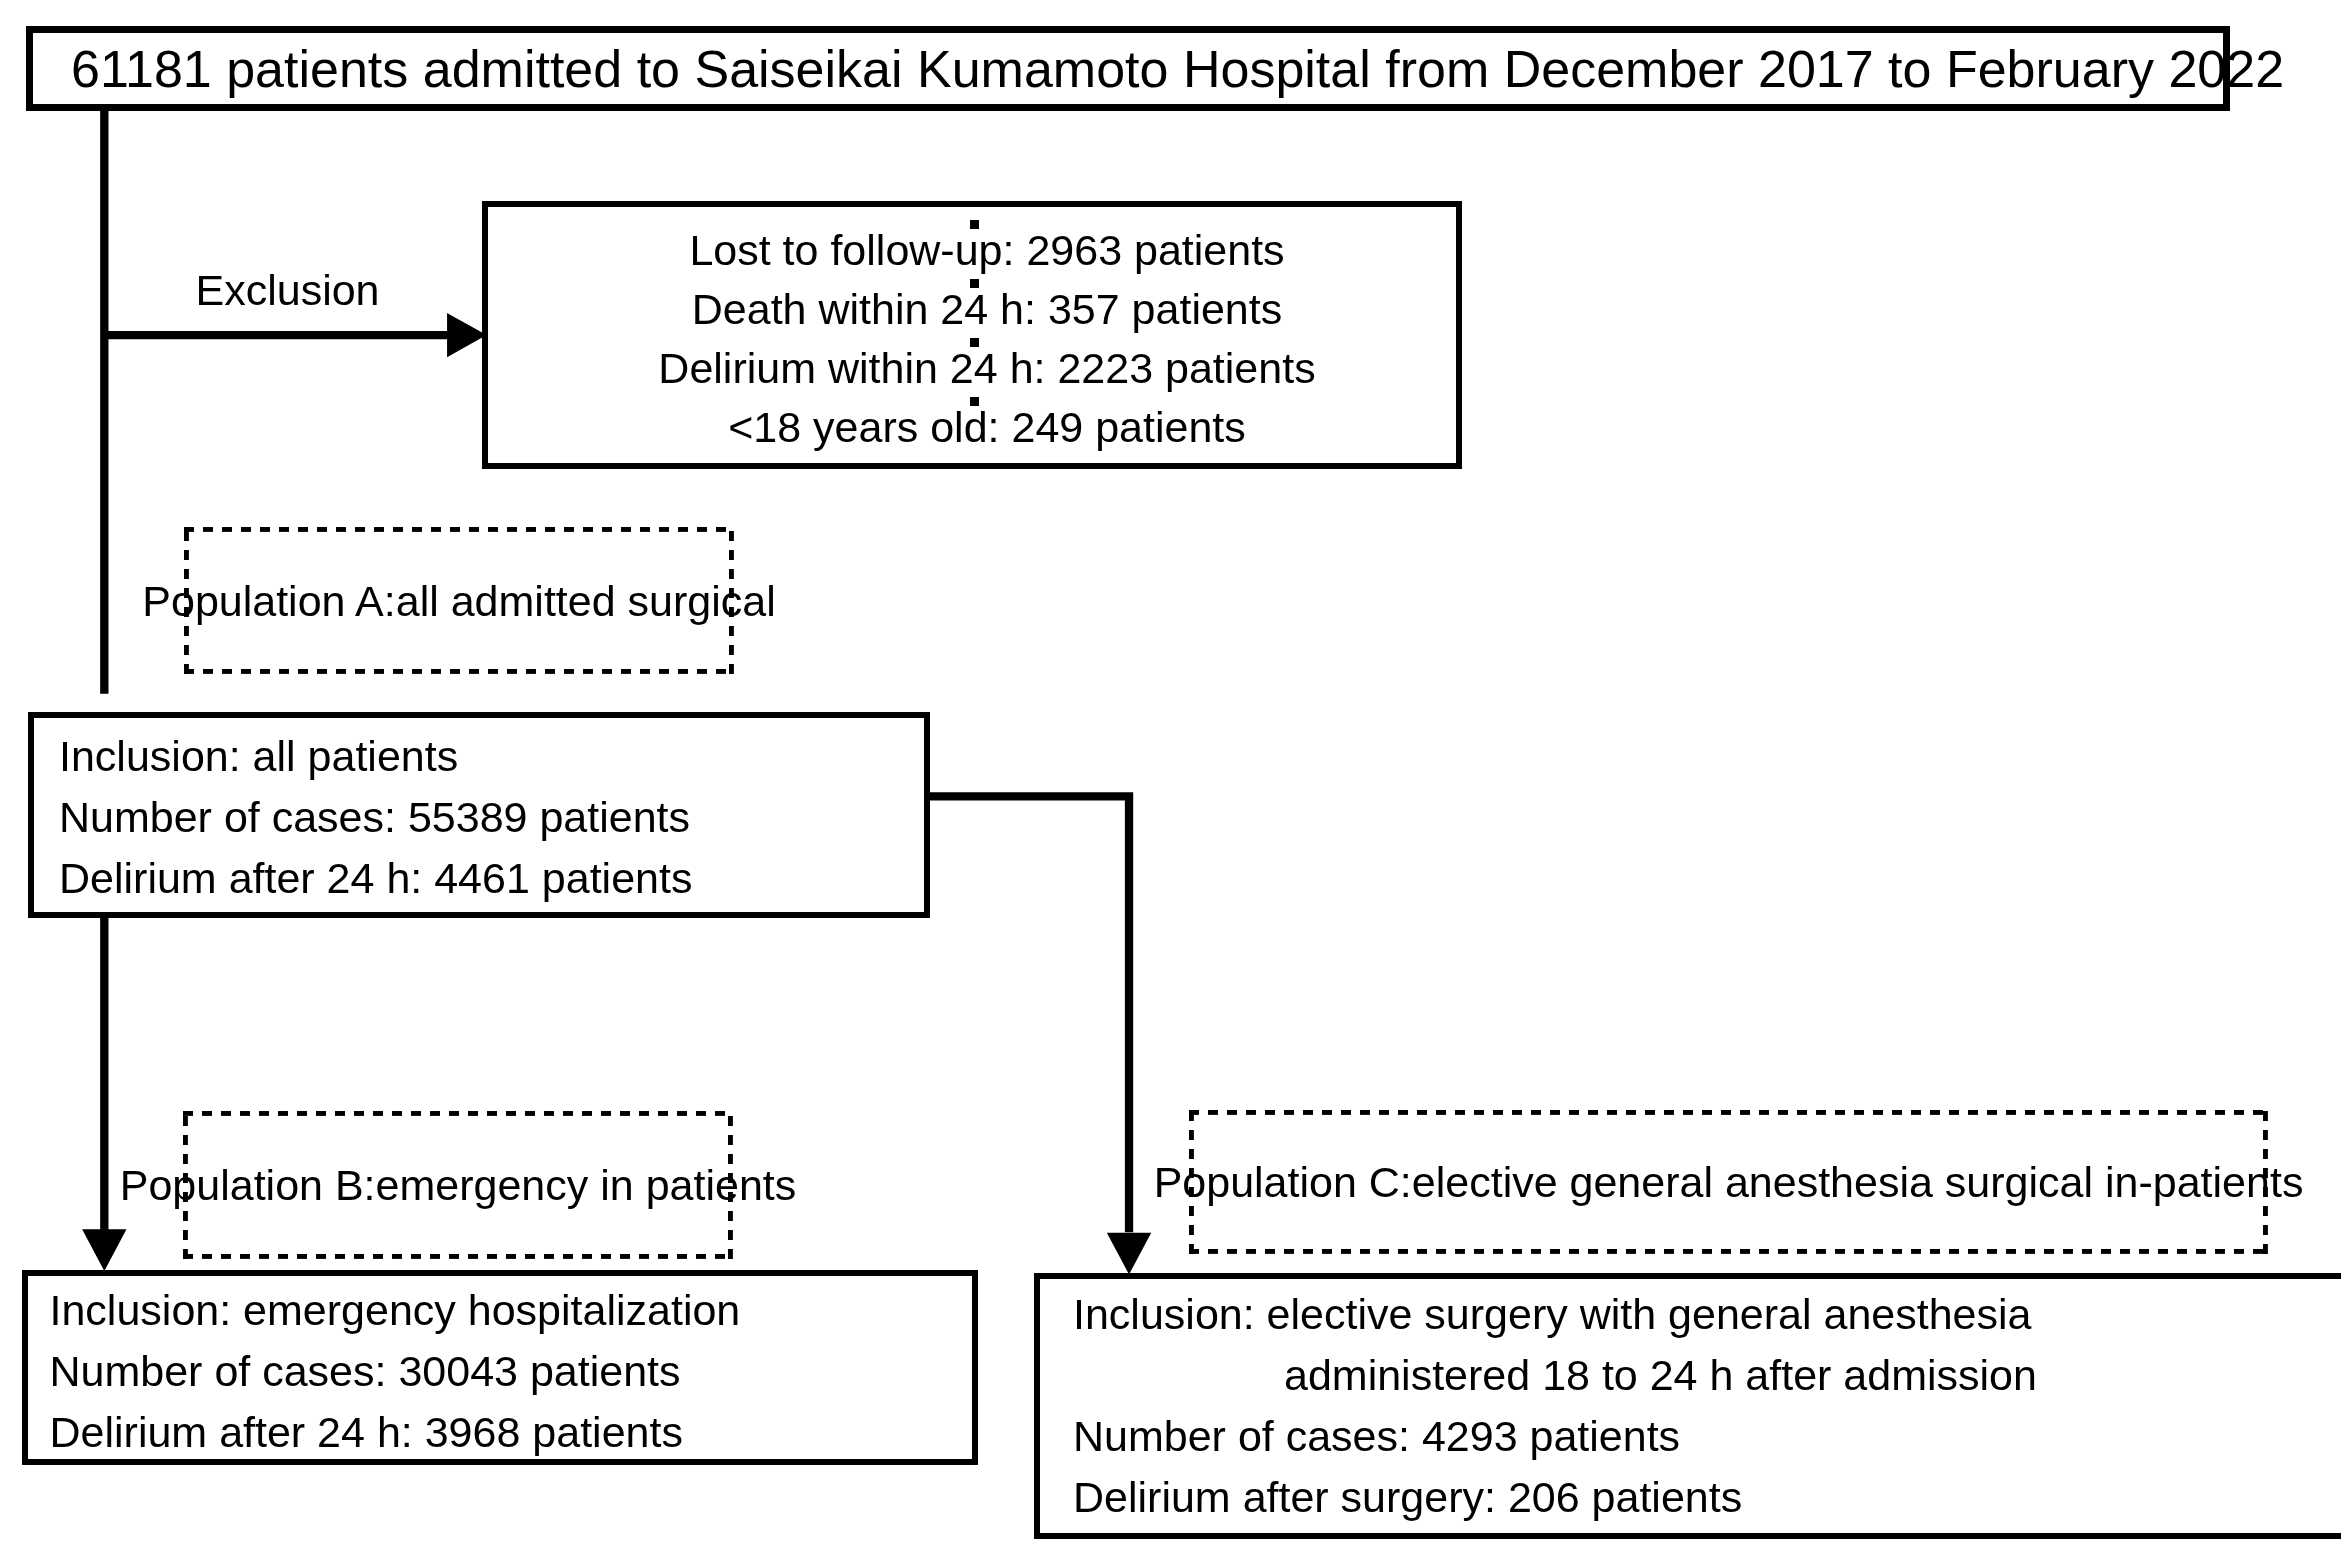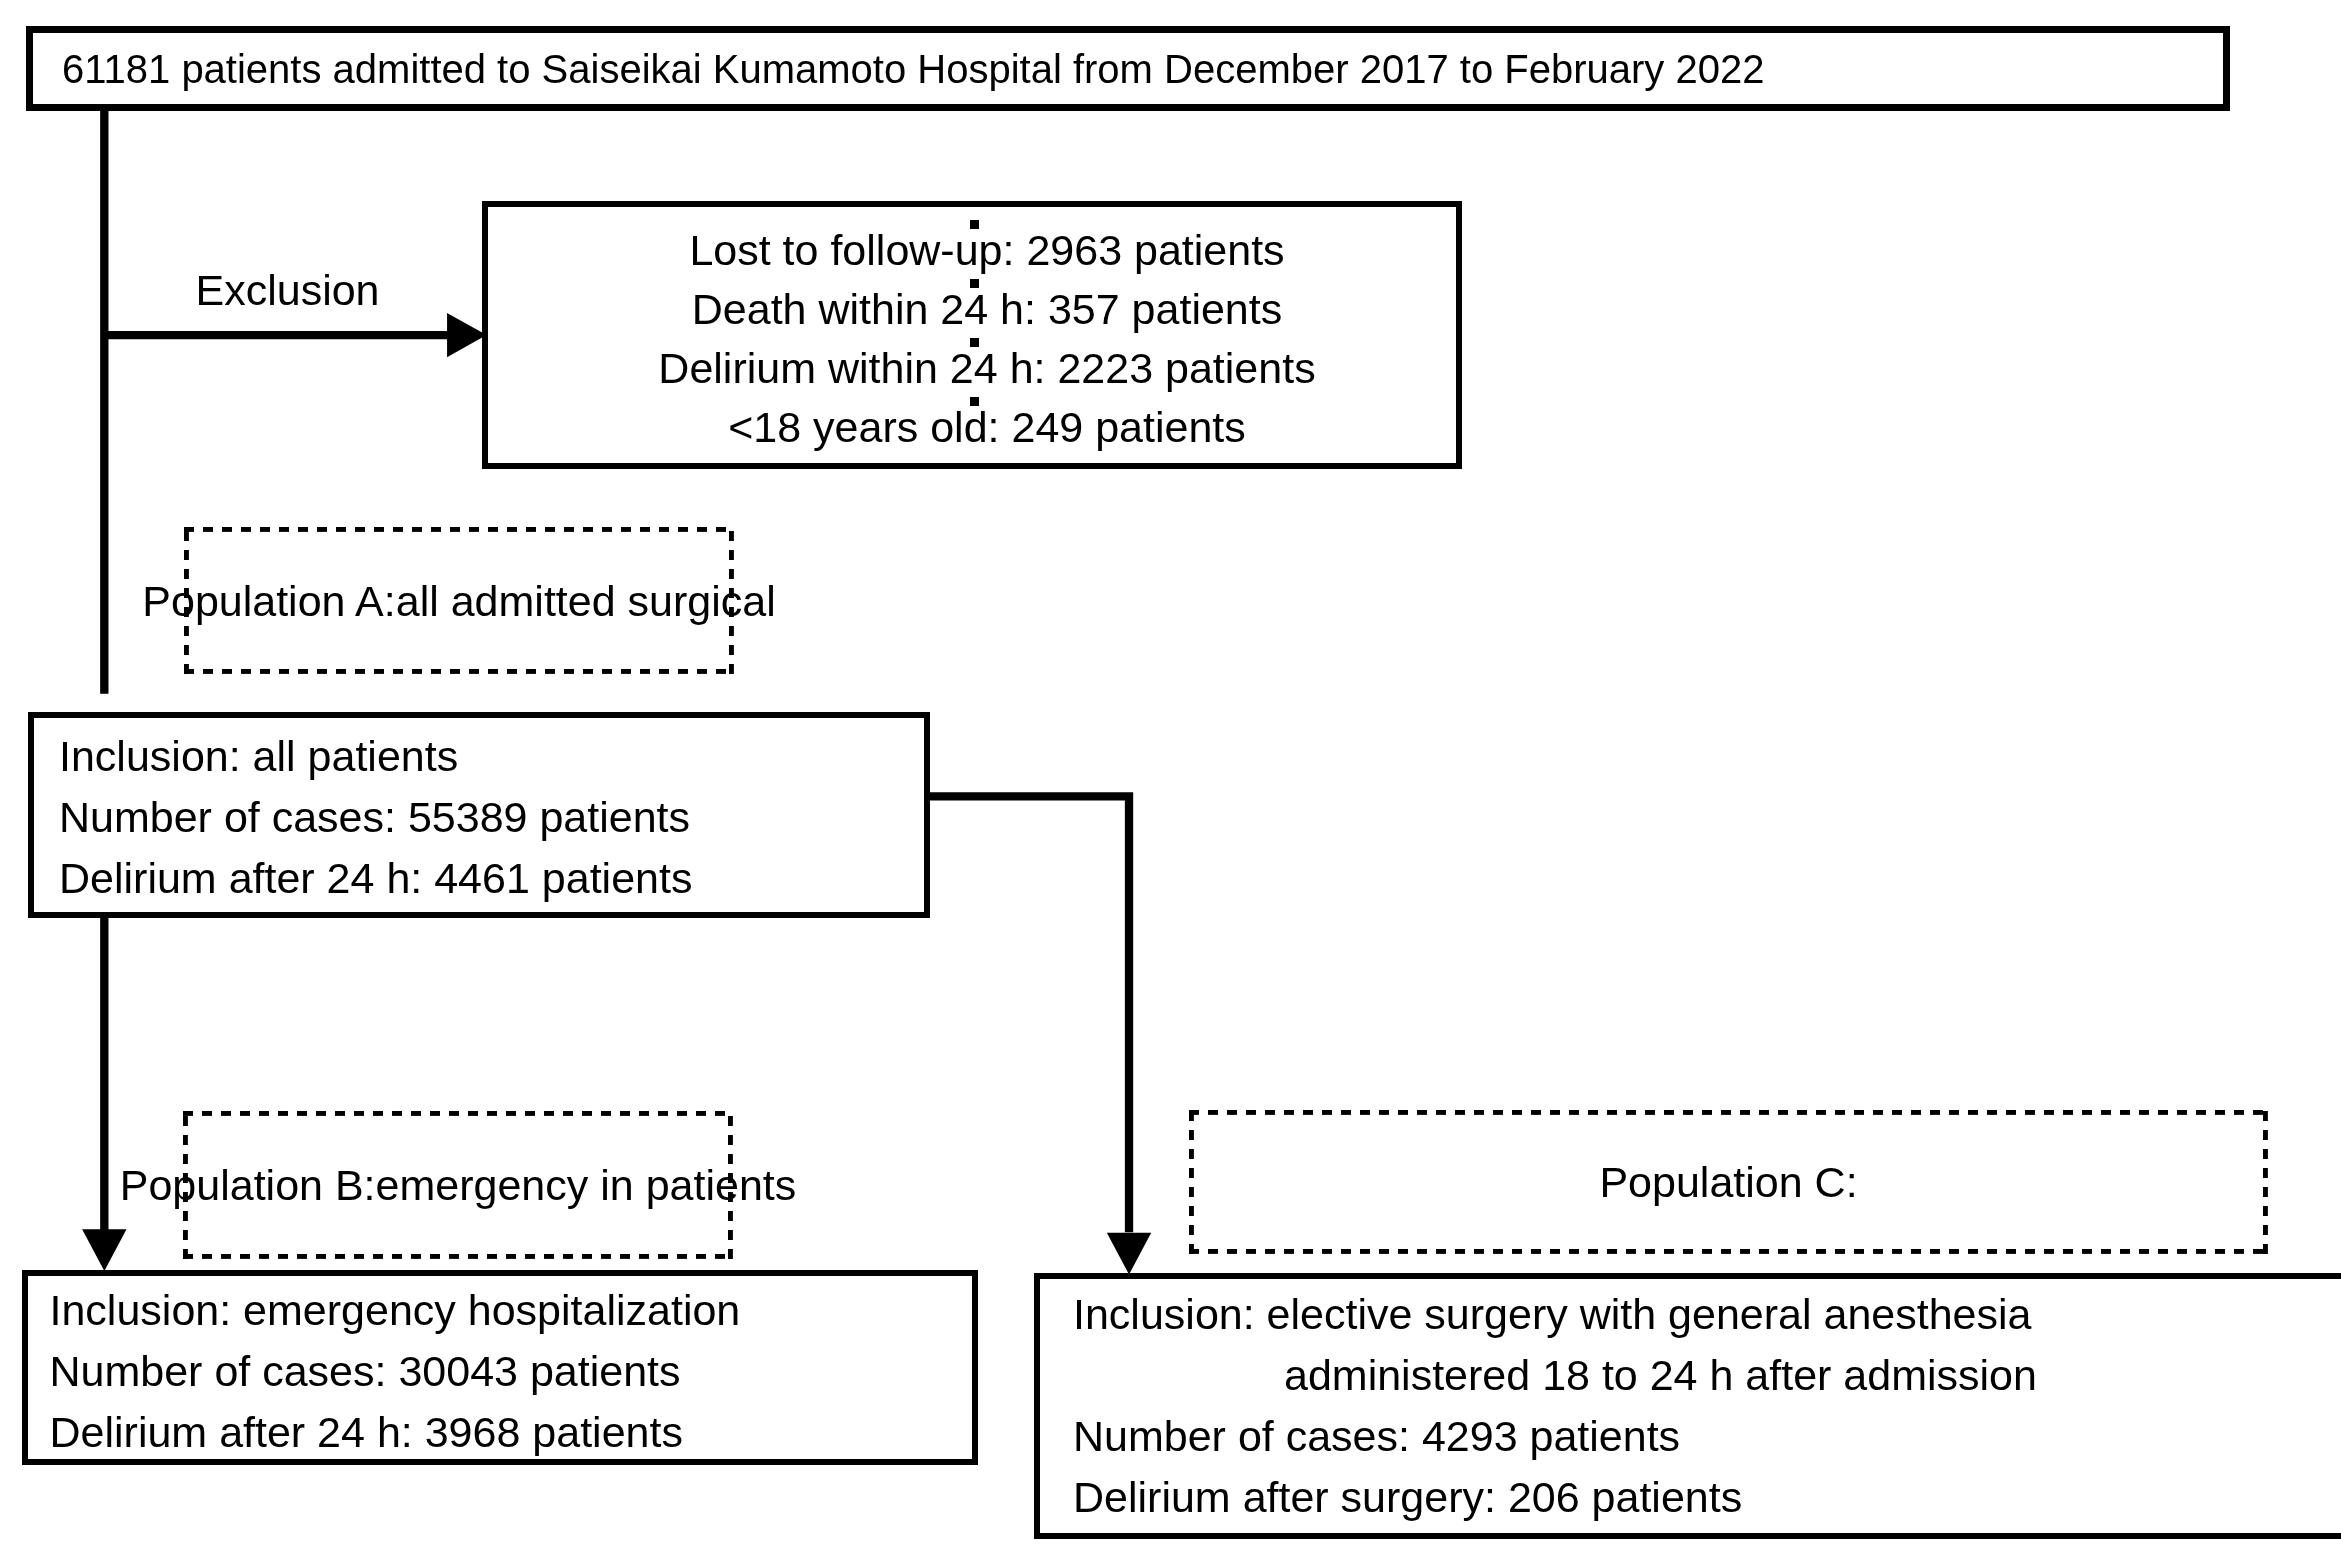--- a/index.html
+++ b/index.html
@@ -38,22 +38,22 @@
   .box{
     position:absolute;
     border:6.2px solid var(--ink);
     background:var(--bg);
     white-space:nowrap;
   }
   .top-box{
     left:26px;top:26px;width:2204px;height:85px;
     border-width:7px;
     display:flex;align-items:center;
-    padding-left:29px;
-    font-size:40px;
+    padding-left:38px;
+    font-size:52px;
   }
   .exclusion-label{
     position:absolute;
     left:180px;top:267px;width:215px;height:46px;
     display:flex;align-items:center;justify-content:center;
     white-space:nowrap;
   }
   .exclusion-box{
     left:482px;top:201px;width:980px;height:268px;
     padding:12.5px 0 0 30px;
@@ -171,20 +171,21 @@
     <div class="tline">Delirium after 24 h: 4461 patients</div>
   </div>
 
   <div class="dotted-box pop-b">
     <div class="dline">Population B:</div>
     <div class="dline">emergency in patients</div>
   </div>
 
   <div class="dotted-box pop-c">
     <div class="dline">Population C:</div>
+    <div class="dline">elective general anesthesia surgical in-patients</div>
   </div>
 
   <div class="box text-box box-b">
     <div class="tline">Inclusion: emergency hospitalization</div>
     <div class="tline">Number of cases: 30043 patients</div>
     <div class="tline">Delirium after 24 h: 3968 patients</div>
   </div>
 
   <div class="box text-box box-c">
     <div class="tline">Inclusion: elective surgery with general anesthesia</div>

